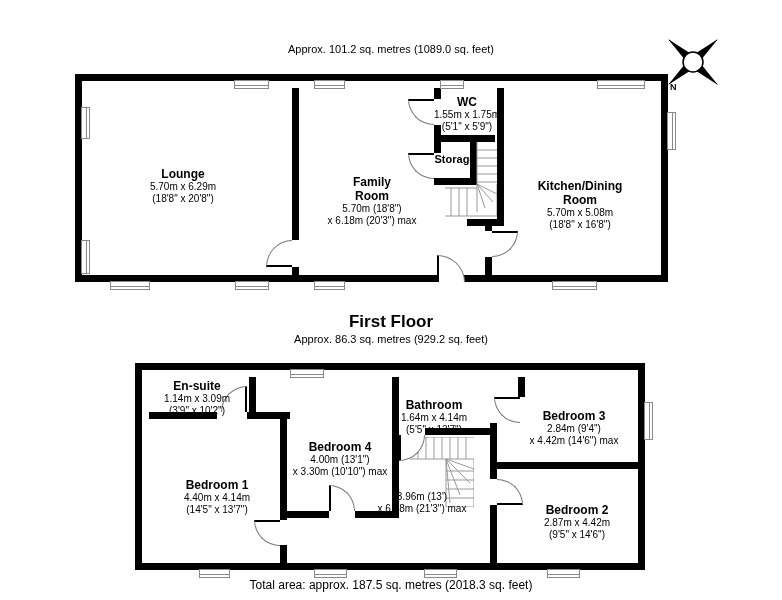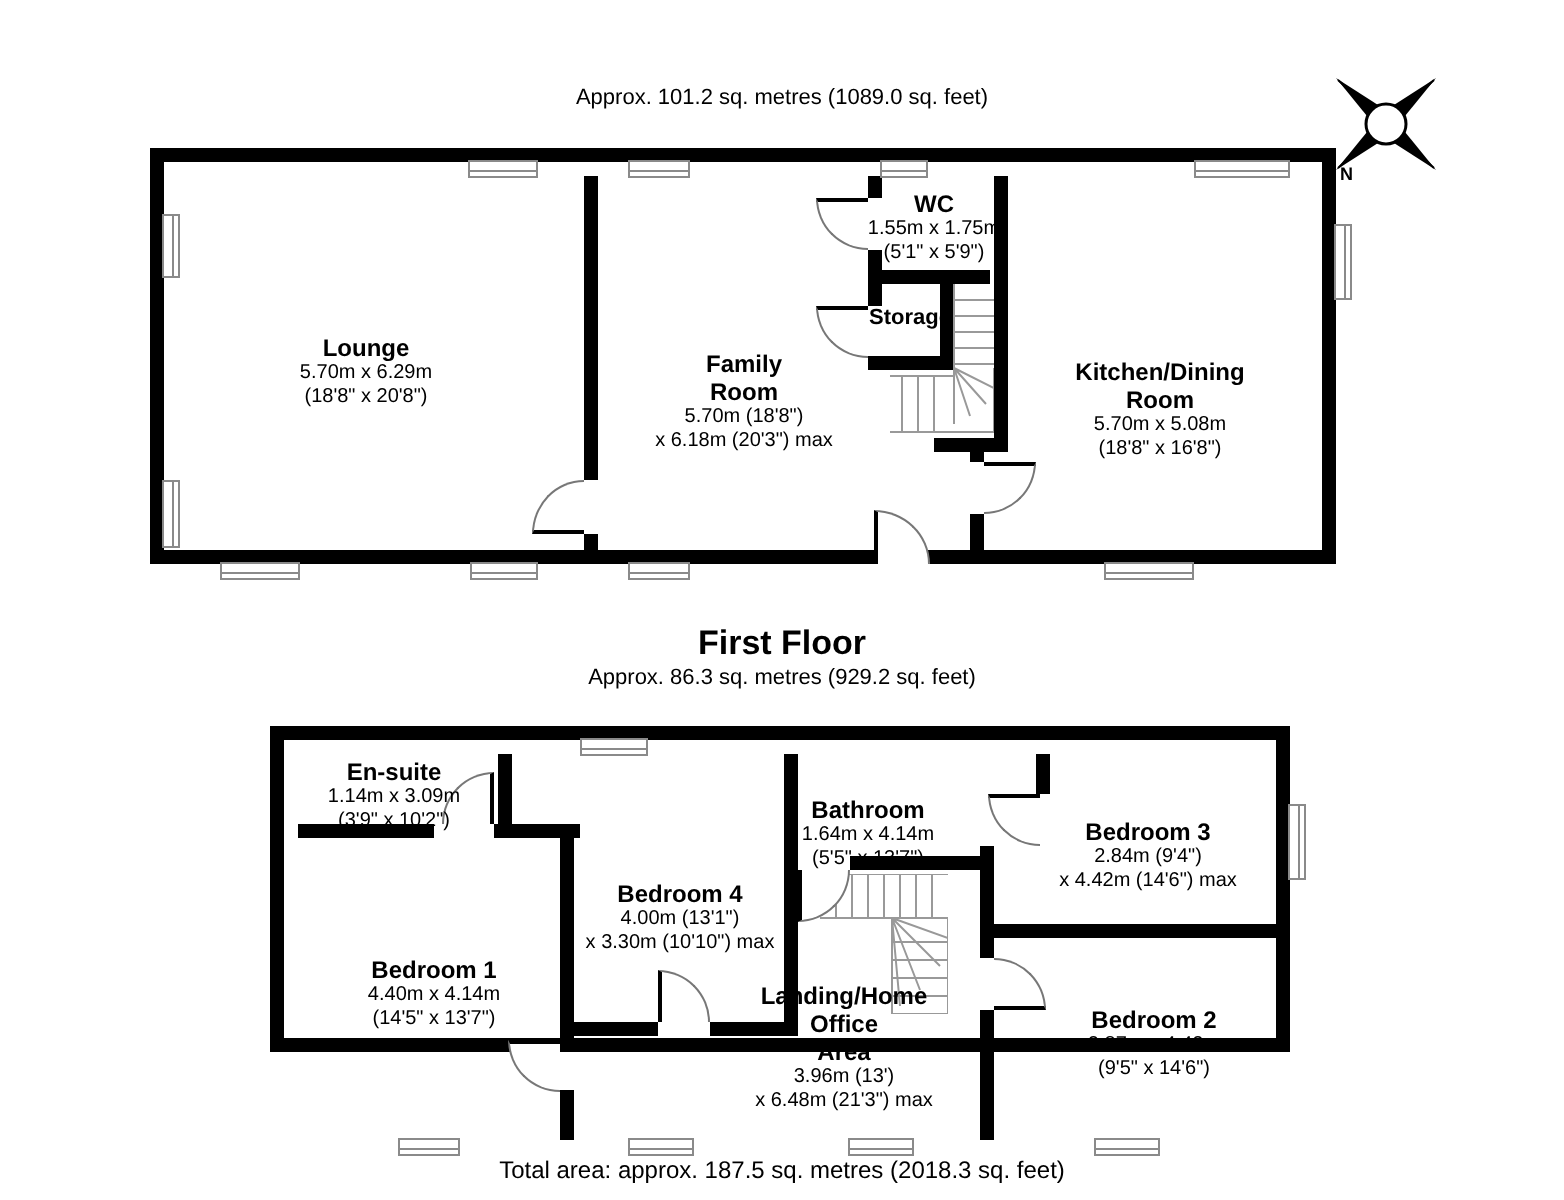--- a/index.html
+++ b/index.html
@@ -121,21 +121,21 @@
       <span class="room-name" style="font-size:11px">Storage</span>
     </div>
     <div class="room-label" style="left:498px;top:98px">
       <span class="room-name">Kitchen/Dining
 Room</span>
       <span class="room-dims">5.70m x 5.08m</span>
       <span class="room-dims">(18'8" x 16'8")</span>
     </div>
   </div>
 
-  <div class="plan" style="left:135px;top:363px;width:510px;height:163px">
+  <div class="plan" style="left:135px;top:363px;width:510px;height:207px">
 
     <div class="wall" style="left:107px;top:7px;width:7px;height:35px"></div>
     <div class="wall" style="left:7px;top:42px;width:68px;height:7px"></div>
     <div class="wall" style="left:105px;top:42px;width:43px;height:7px"></div>
     <div class="wall" style="left:138px;top:42px;width:7px;height:108px"></div>
     <div class="wall" style="left:138px;top:175px;width:7px;height:25px"></div>
     <div class="wall" style="left:145px;top:141px;width:42px;height:7px"></div>
     <div class="wall" style="left:213px;top:141px;width:37px;height:7px"></div>
     <div class="wall" style="left:250px;top:7px;width:7px;height:141px"></div>
     <div class="wall" style="left:283px;top:58px;width:65px;height:7px"></div>
@@ -187,23 +187,20 @@
       <span class="room-name">Bedroom 4</span>
       <span class="room-dims">4.00m (13'1")</span>
       <span class="room-dims">x 3.30m (10'10") max</span>
     </div>
     <div class="room-label" style="left:75px;top:108px">
       <span class="room-name">Bedroom 1</span>
       <span class="room-dims">4.40m x 4.14m</span>
       <span class="room-dims">(14'5" x 13'7")</span>
     </div>
     <div class="room-label" style="left:280px;top:121px">
-      <span class="room-name">Landing/Home
-Office
-Area</span>
       <span class="room-dims">3.96m (13')</span>
       <span class="room-dims">x 6.48m (21'3") max</span>
     </div>
     <div class="room-label" style="left:435px;top:133px">
       <span class="room-name">Bedroom 2</span>
       <span class="room-dims">2.87m x 4.42m</span>
       <span class="room-dims">(9'5" x 14'6")</span>
     </div>
   </div>
 

